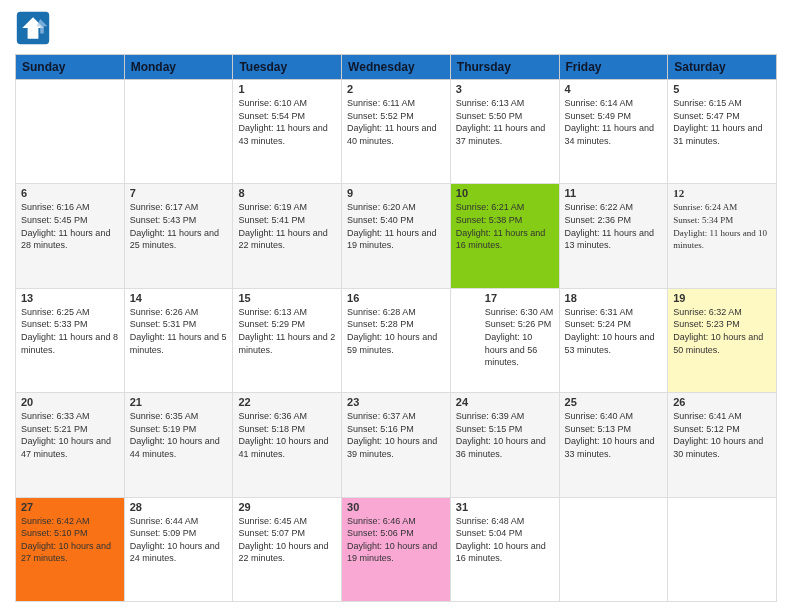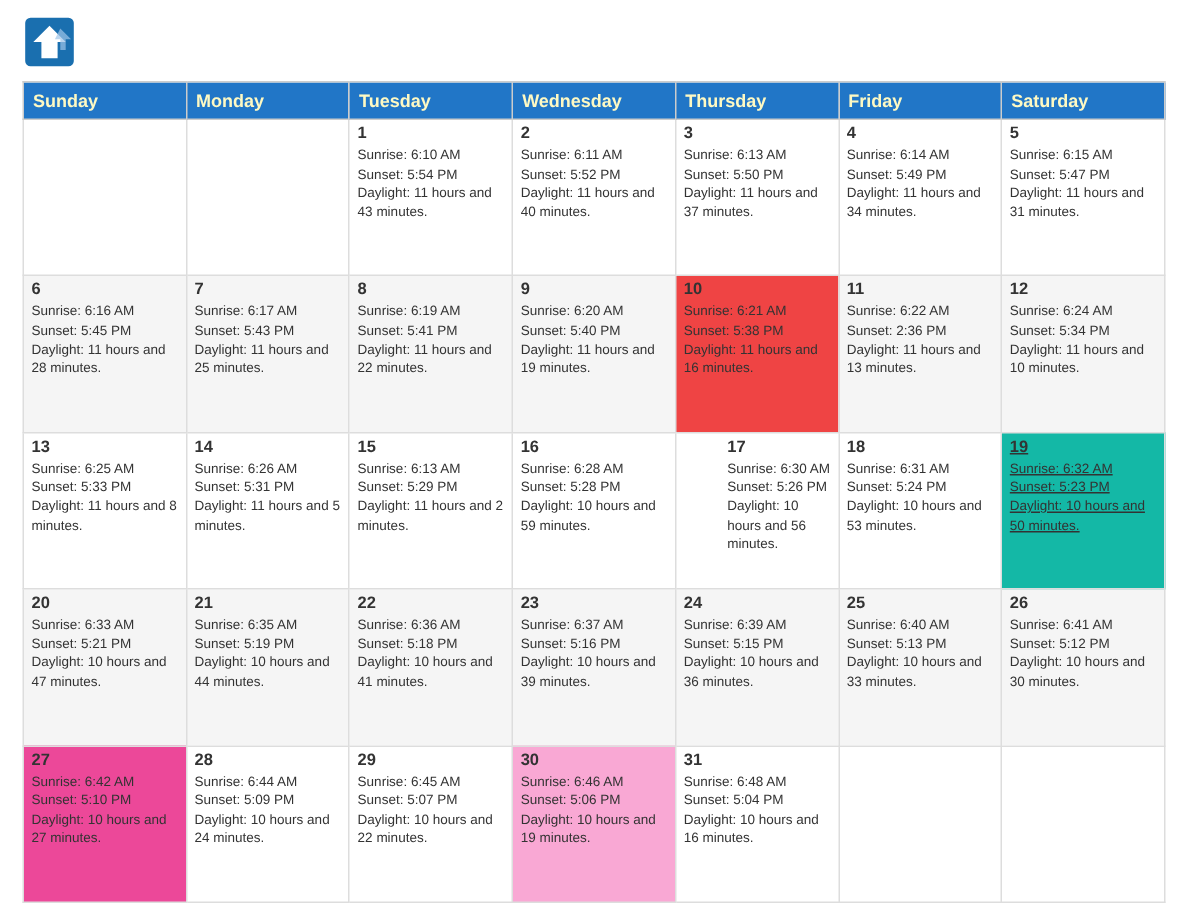--- a/index.html
+++ b/index.html
@@ -55,21 +55,21 @@
       font-size: 14px;
       color: #555;
     }
     .calendar {
       width: 100%;
       border-collapse: collapse;
       flex: 1;
     }
     .calendar th {
       background: #2176c7;
-      color: #fef9c3;
+      color: #0f172a;
       font-size: 12px;
       font-weight: bold;
       text-align: left;
       padding: 5px 6px;
       border: 1px solid #ccc;
     }
     .calendar td {
       border: 1px solid #ddd;
       vertical-align: top;
       padding: 3px 5px;
@@ -204,37 +204,37 @@
         </div>
       </td>
           <td style="background: rgb(245, 245, 245);">
         <span class="day-num">9</span>
         <div class="day-info">
           <span>Sunrise: 6:20 AM</span><br>
           <span>Sunset: 5:40 PM</span><br>
           <span>Daylight: 11 hours and 19 minutes.</span>
         </div>
       </td>
-          <td style="background: #ef4444;">
+          <td style="background: #84cc16;">
         <span class="day-num">10</span>
         <div class="day-info">
           <span>Sunrise: 6:21 AM</span><br>
           <span>Sunset: 5:38 PM</span><br>
           <span>Daylight: 11 hours and 16 minutes.</span>
         </div>
       </td>
           <td style="background: rgb(245, 245, 245);">
         <span class="day-num">11</span>
         <div class="day-info">
           <span>Sunrise: 6:22 AM</span><br>
           <span>Sunset: 2:36 PM</span><br>
           <span>Daylight: 11 hours and 13 minutes.</span>
         </div>
       </td>
-          <td style="background: rgb(245, 245, 245);">
+          <td style="background: rgb(245, 245, 245); font-family: Liberation Serif, serif;">
         <span class="day-num">12</span>
         <div class="day-info">
           <span>Sunrise: 6:24 AM</span><br>
           <span>Sunset: 5:34 PM</span><br>
           <span>Daylight: 11 hours and 10 minutes.</span>
         </div>
       </td>
         </tr>
         <tr>
           <td style="background: rgb(255, 255, 255);">
@@ -278,21 +278,21 @@
         </div>
       </td>
           <td style="background: rgb(255, 255, 255);">
         <span class="day-num">18</span>
         <div class="day-info">
           <span>Sunrise: 6:31 AM</span><br>
           <span>Sunset: 5:24 PM</span><br>
           <span>Daylight: 10 hours and 53 minutes.</span>
         </div>
       </td>
-          <td style="background: #14b8a6; text-decoration: underline;">
+          <td style="background: #fef9c3;">
         <span class="day-num">19</span>
         <div class="day-info">
           <span>Sunrise: 6:32 AM</span><br>
           <span>Sunset: 5:23 PM</span><br>
           <span>Daylight: 10 hours and 50 minutes.</span>
         </div>
       </td>
         </tr>
         <tr>
           <td style="background: rgb(245, 245, 245);">
@@ -346,21 +346,21 @@
           <td style="background: rgb(245, 245, 245);">
         <span class="day-num">26</span>
         <div class="day-info">
           <span>Sunrise: 6:41 AM</span><br>
           <span>Sunset: 5:12 PM</span><br>
           <span>Daylight: 10 hours and 30 minutes.</span>
         </div>
       </td>
         </tr>
         <tr>
-          <td style="background: #ec4899;">
+          <td style="background: #f97316;">
         <span class="day-num">27</span>
         <div class="day-info">
           <span>Sunrise: 6:42 AM</span><br>
           <span>Sunset: 5:10 PM</span><br>
           <span>Daylight: 10 hours and 27 minutes.</span>
         </div>
       </td>
           <td style="background: rgb(255, 255, 255);">
         <span class="day-num">28</span>
         <div class="day-info">

